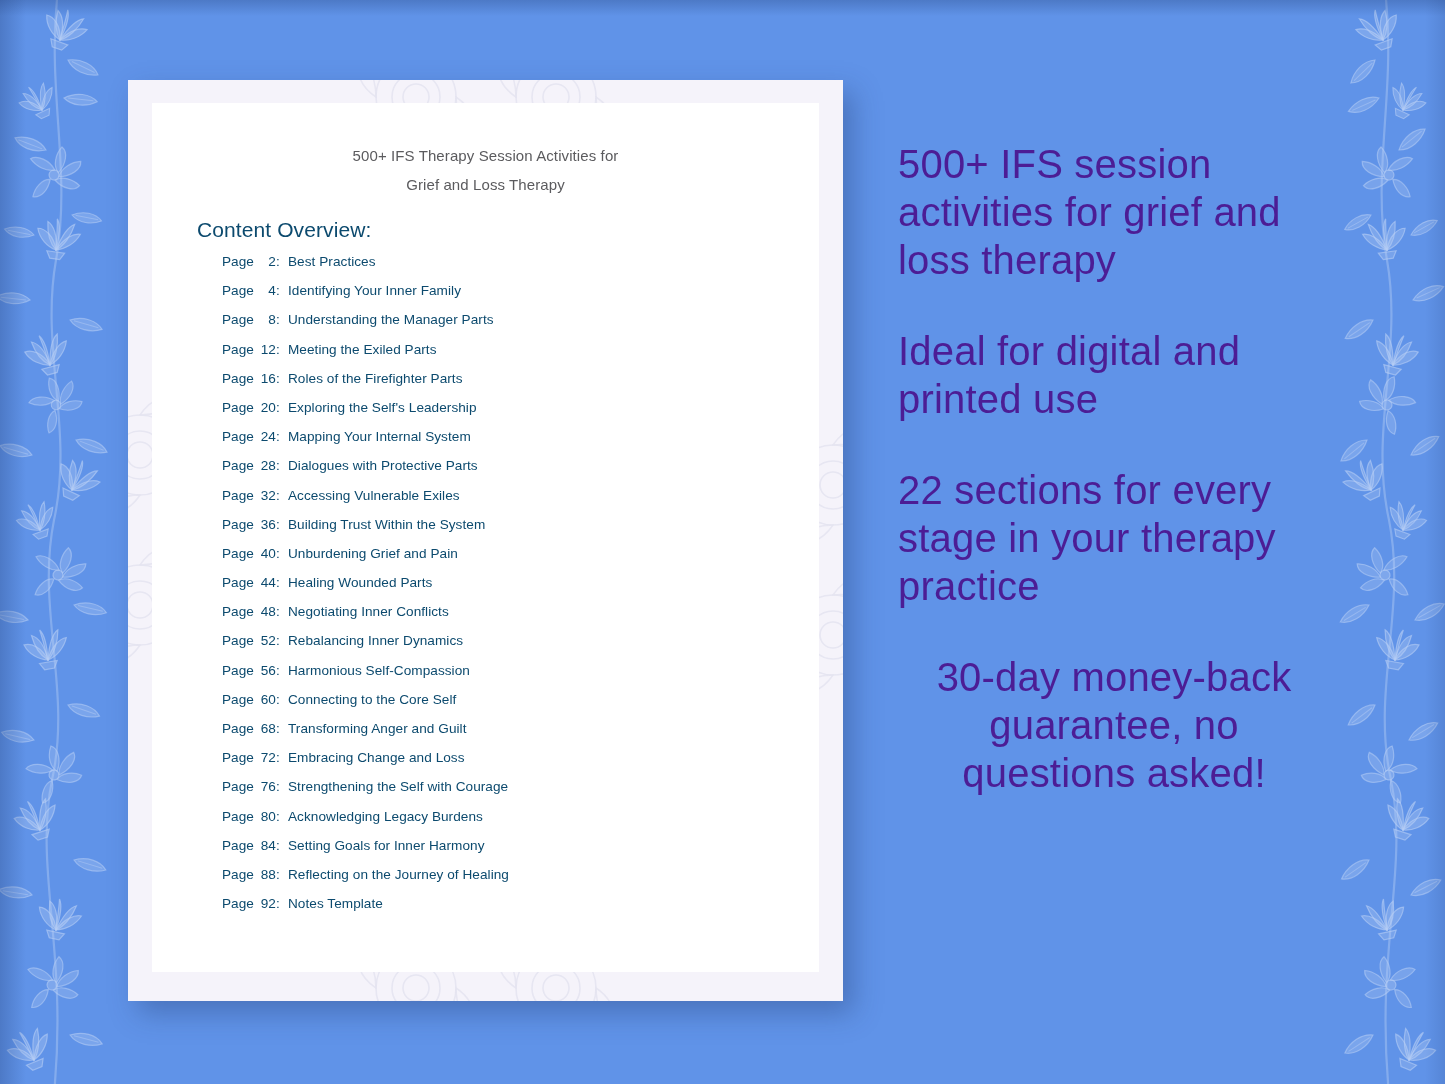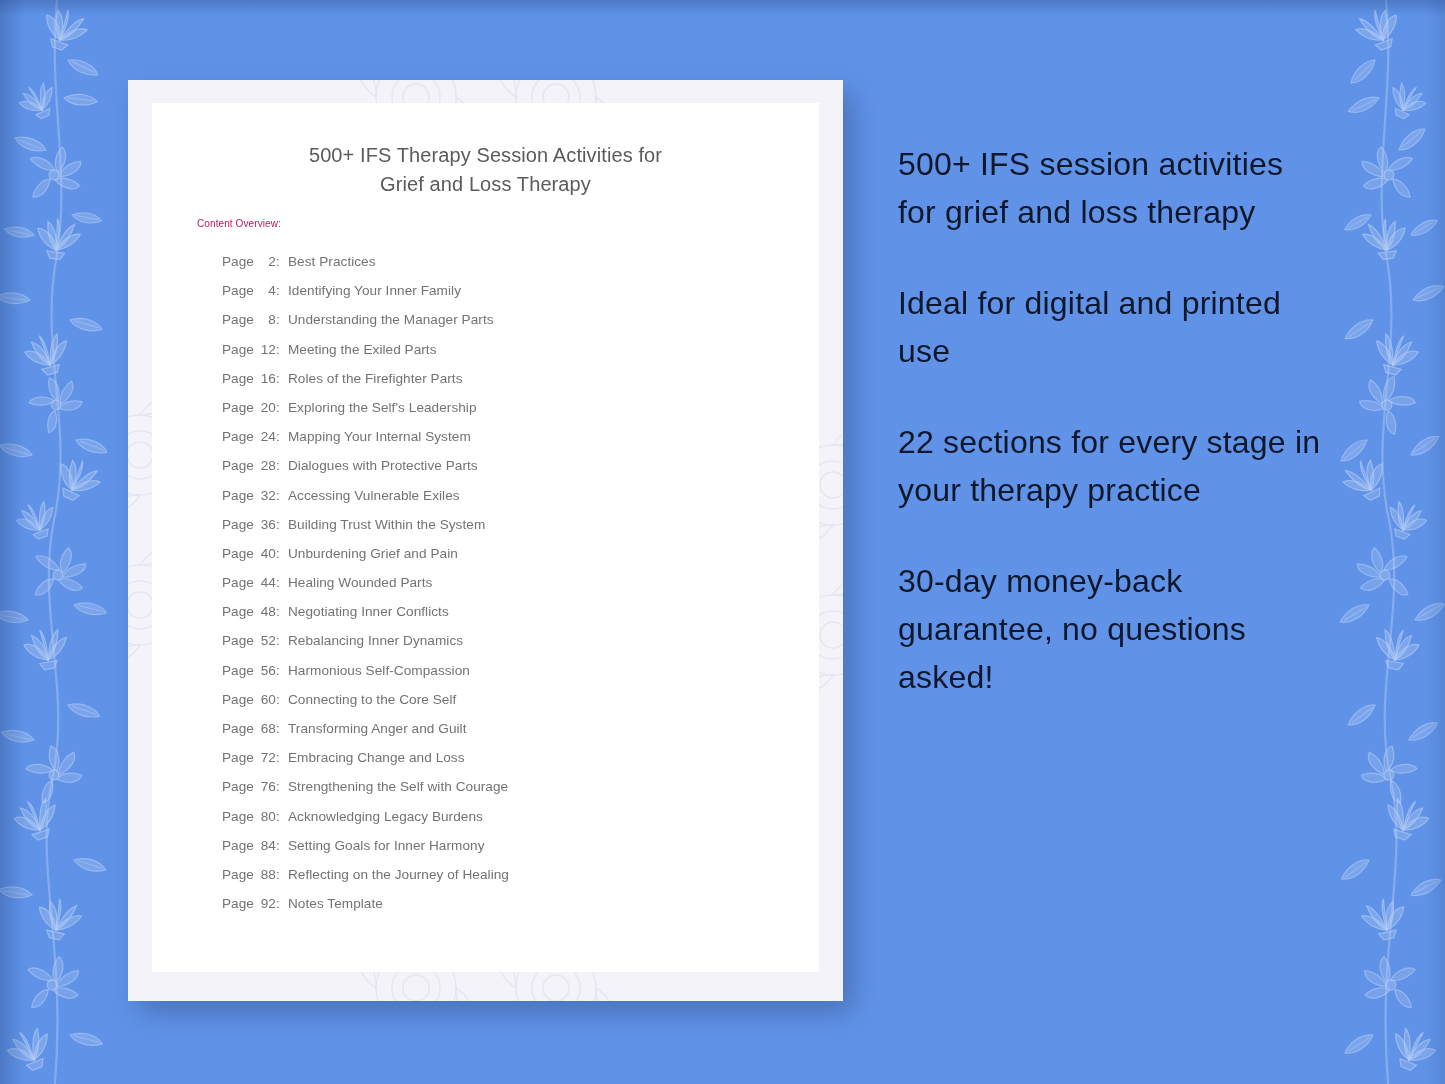--- a/index.html
+++ b/index.html
@@ -75,46 +75,46 @@
     left:24px; top:23px;
     width:667px; height:869px;
     background:#ffffff;
   }
 
   .doc-title {
     position:absolute;
     left:0; top:38px;
     width:667px;
     text-align:center;
-    font-size:20px;
+    font-size:15px;
     line-height:29px;
     font-weight:400;
     color:#5b5b5e;
     letter-spacing:.1px;
   }
 
   .overview-label {
     position:absolute;
     left:45px; top:115px;
-    font-size:10px;
-    color:#be185d;
+    font-size:21px;
+    color:#0c4a6e;
     letter-spacing:.1px;
   }
 
   .toc {
     position:absolute;
     left:70px; top:144px;
     width:580px;
     list-style:none;
   }
   .toc li {
     height:29.2px;
     font-size:13.6px;
     line-height:29.2px;
-    color:#737373;
+    color:#0c4a6e;
     white-space:nowrap;
     letter-spacing:.05px;
   }
   .toc .pg {
     display:inline-block;
     width:60px;
   }
   .toc .pg .n {
     display:inline-block;
     width:22px;
@@ -122,28 +122,28 @@
   }
   .toc .ttl { margin-left:6px; }
 
   
   .promo {
     position:absolute;
     left:898px; top:140px;
     width:432px;
   }
   .promo p {
-    color:#0f172a;
-    font-size:32px;
+    color:#4c1d95;
+    font-size:40px;
     line-height:48px;
     font-weight:400;
     letter-spacing:.2px;
     margin-bottom:43px;
   }
-  .promo p:last-child { margin-bottom:4px; }
+  .promo p:last-child { margin-bottom:4px;text-align:center; }
 </style>
 </head>
 <body>
 
 <svg width="0" height="0" style="position:absolute">
   <defs>
 
     <g id="leafpair">
       <path d="M0,0 C10,-9 24,-11 33,-5 C24,3 10,6 0,0 Z" fill="#ffffff" fill-opacity=".30" stroke="#ffffff" stroke-opacity=".55" stroke-width="1.2"></path>
       <path d="M4,-1 L29,-5" stroke="#ffffff" stroke-opacity=".45" stroke-width="1"></path>

